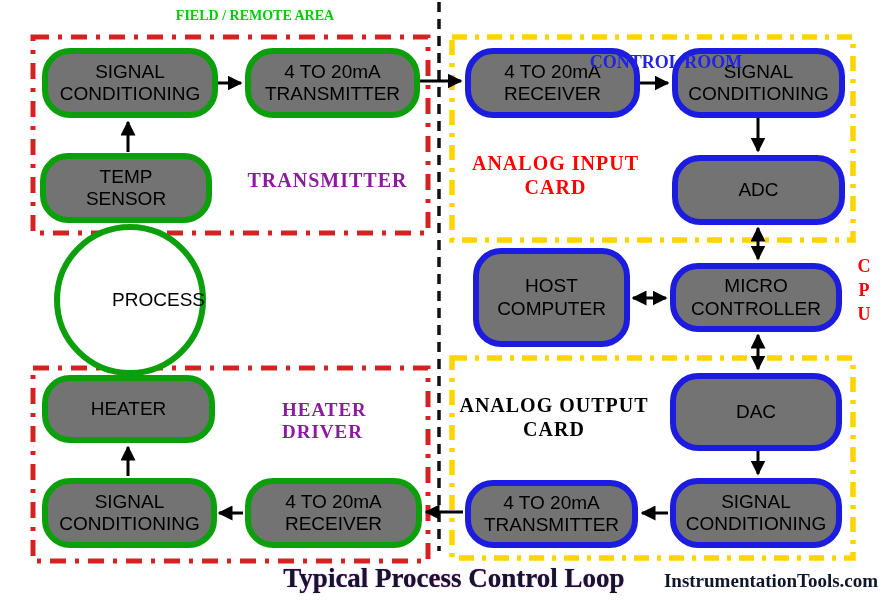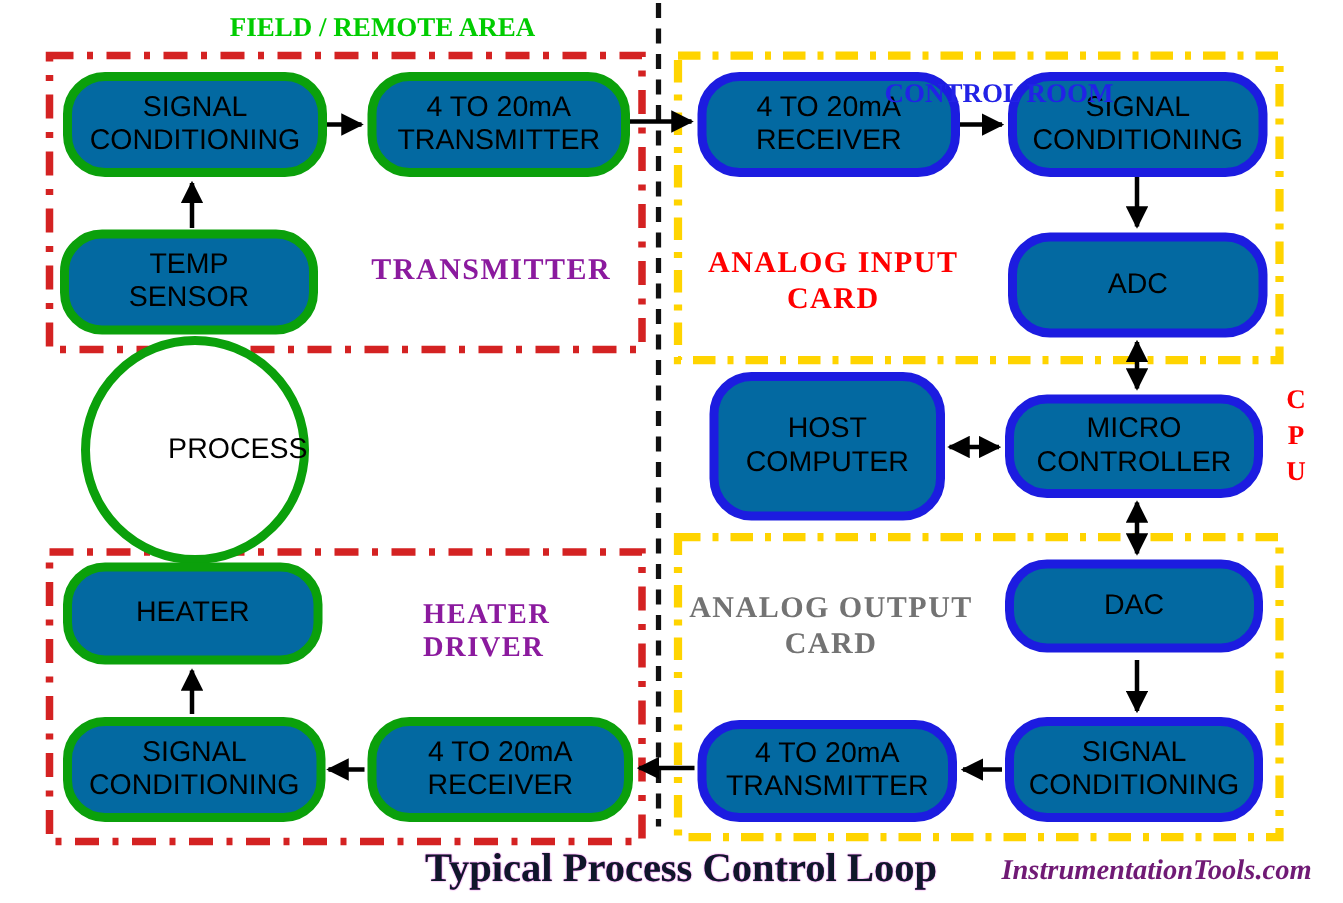--- a/index.html
+++ b/index.html
@@ -2,40 +2,40 @@
 <html><head>
 <meta charset="utf-8">
 <style>
   html,body{margin:0;padding:0;background:#fff;}
   .stage{
     position:relative;width:895px;height:602px;background:#ffffff;
     font-family:"Liberation Sans",sans-serif;overflow:hidden;
   }
   svg.layer{position:absolute;left:0;top:0;width:895px;height:602px;}
   .box{
-    position:absolute;box-sizing:border-box;background:#0369a1;
+    position:absolute;box-sizing:border-box;background:#737373;
     display:flex;align-items:center;justify-content:center;
     text-align:center;white-space:pre-line;color:#000;
     font-size:19px;line-height:1.16;z-index:2;border-radius:28px;
   }
   .box--green{border:6px solid #0BA00B;}
   .box--blue{border:6px solid #1C1CE0;}
   .lbl{
     position:absolute;font-family:"Liberation Serif",serif;font-weight:bold;
     white-space:pre-line;z-index:3;text-align:center;line-height:1.18;
   }
-  .lbl--field{left:55px;top:8px;width:400px;font-size:18px;color:#00CC00;}
+  .lbl--field{left:55px;top:8px;width:400px;font-size:14px;color:#00CC00;}
   .lbl--control{left:466px;top:8px;width:400px;font-size:18px;color:#2222E6;margin-top:44px;}
   .lbl--transmitter{left:245px;top:169px;width:165px;font-size:20px;color:#8B1A9E;letter-spacing:1px;}
   .lbl--heaterdriver{left:282px;top:399px;width:110px;font-size:19px;color:#8B1A9E;text-align:left;letter-spacing:1px;}
-  .lbl--ai-card{left:458px;top:164px;width:195px;font-size:20px;color:#FF0000;letter-spacing:1px;}
-  .lbl--ao-card{left:450px;top:394px;width:208px;font-size:20px;color:#737373;letter-spacing:1px;}
+  .lbl--ai-card{left:458px;top:152px;width:195px;font-size:20px;color:#FF0000;letter-spacing:1px;}
+  .lbl--ao-card{left:450px;top:394px;width:208px;font-size:20px;color:#000000;letter-spacing:1px;}
   .lbl--cpu{left:851px;top:254px;width:26px;font-size:18px;color:#FF0000;line-height:24px;}
   .lbl--title{left:244px;top:563px;width:420px;font-size:27px;color:#0f172a;text-shadow:0 0 1px #D21FD2;}
-  .lbl--watermark{left:646px;top:570px;width:250px;font-size:19px;color:#701a75;font-style:italic;}
+  .lbl--watermark{left:646px;top:570px;width:250px;font-size:19px;color:#0f172a;}
   .process-label{
     position:absolute;left:55px;top:289px;width:150px;text-align:right;
     font-size:19px;color:#000;z-index:2;
   }
 </style>
 </head>
 <body>
 
 <div class="stage">
 
@@ -102,21 +102,21 @@
 
   <div class="box box--blue" style="left:672px;top:155px;width:173px;height:70px;">ADC</div>
   <div class="box box--blue" style="left:670px;top:263px;width:172px;height:69px;">MICRO
 CONTROLLER</div>
   <div class="lbl lbl--cpu">C
 P
 U</div>
 
   <div class="lbl lbl--ao-card">ANALOG OUTPUT
 CARD</div>
-  <div class="box box--blue" style="left:670px;top:373px;width:172px;height:62px;">DAC</div>
+  <div class="box box--blue" style="left:670px;top:373px;width:172px;height:78px;">DAC</div>
   <div class="box box--blue" style="left:670px;top:478px;width:172px;height:70px;">SIGNAL
 CONDITIONING</div>
   <div class="box box--blue" style="left:465px;top:480px;width:173px;height:68px;">4 TO 20mA
 TRANSMITTER</div>
 
   <div class="lbl lbl--title">Typical Process Control Loop</div>
   <div class="lbl lbl--watermark">InstrumentationTools.com</div>
 
 </div>
 

